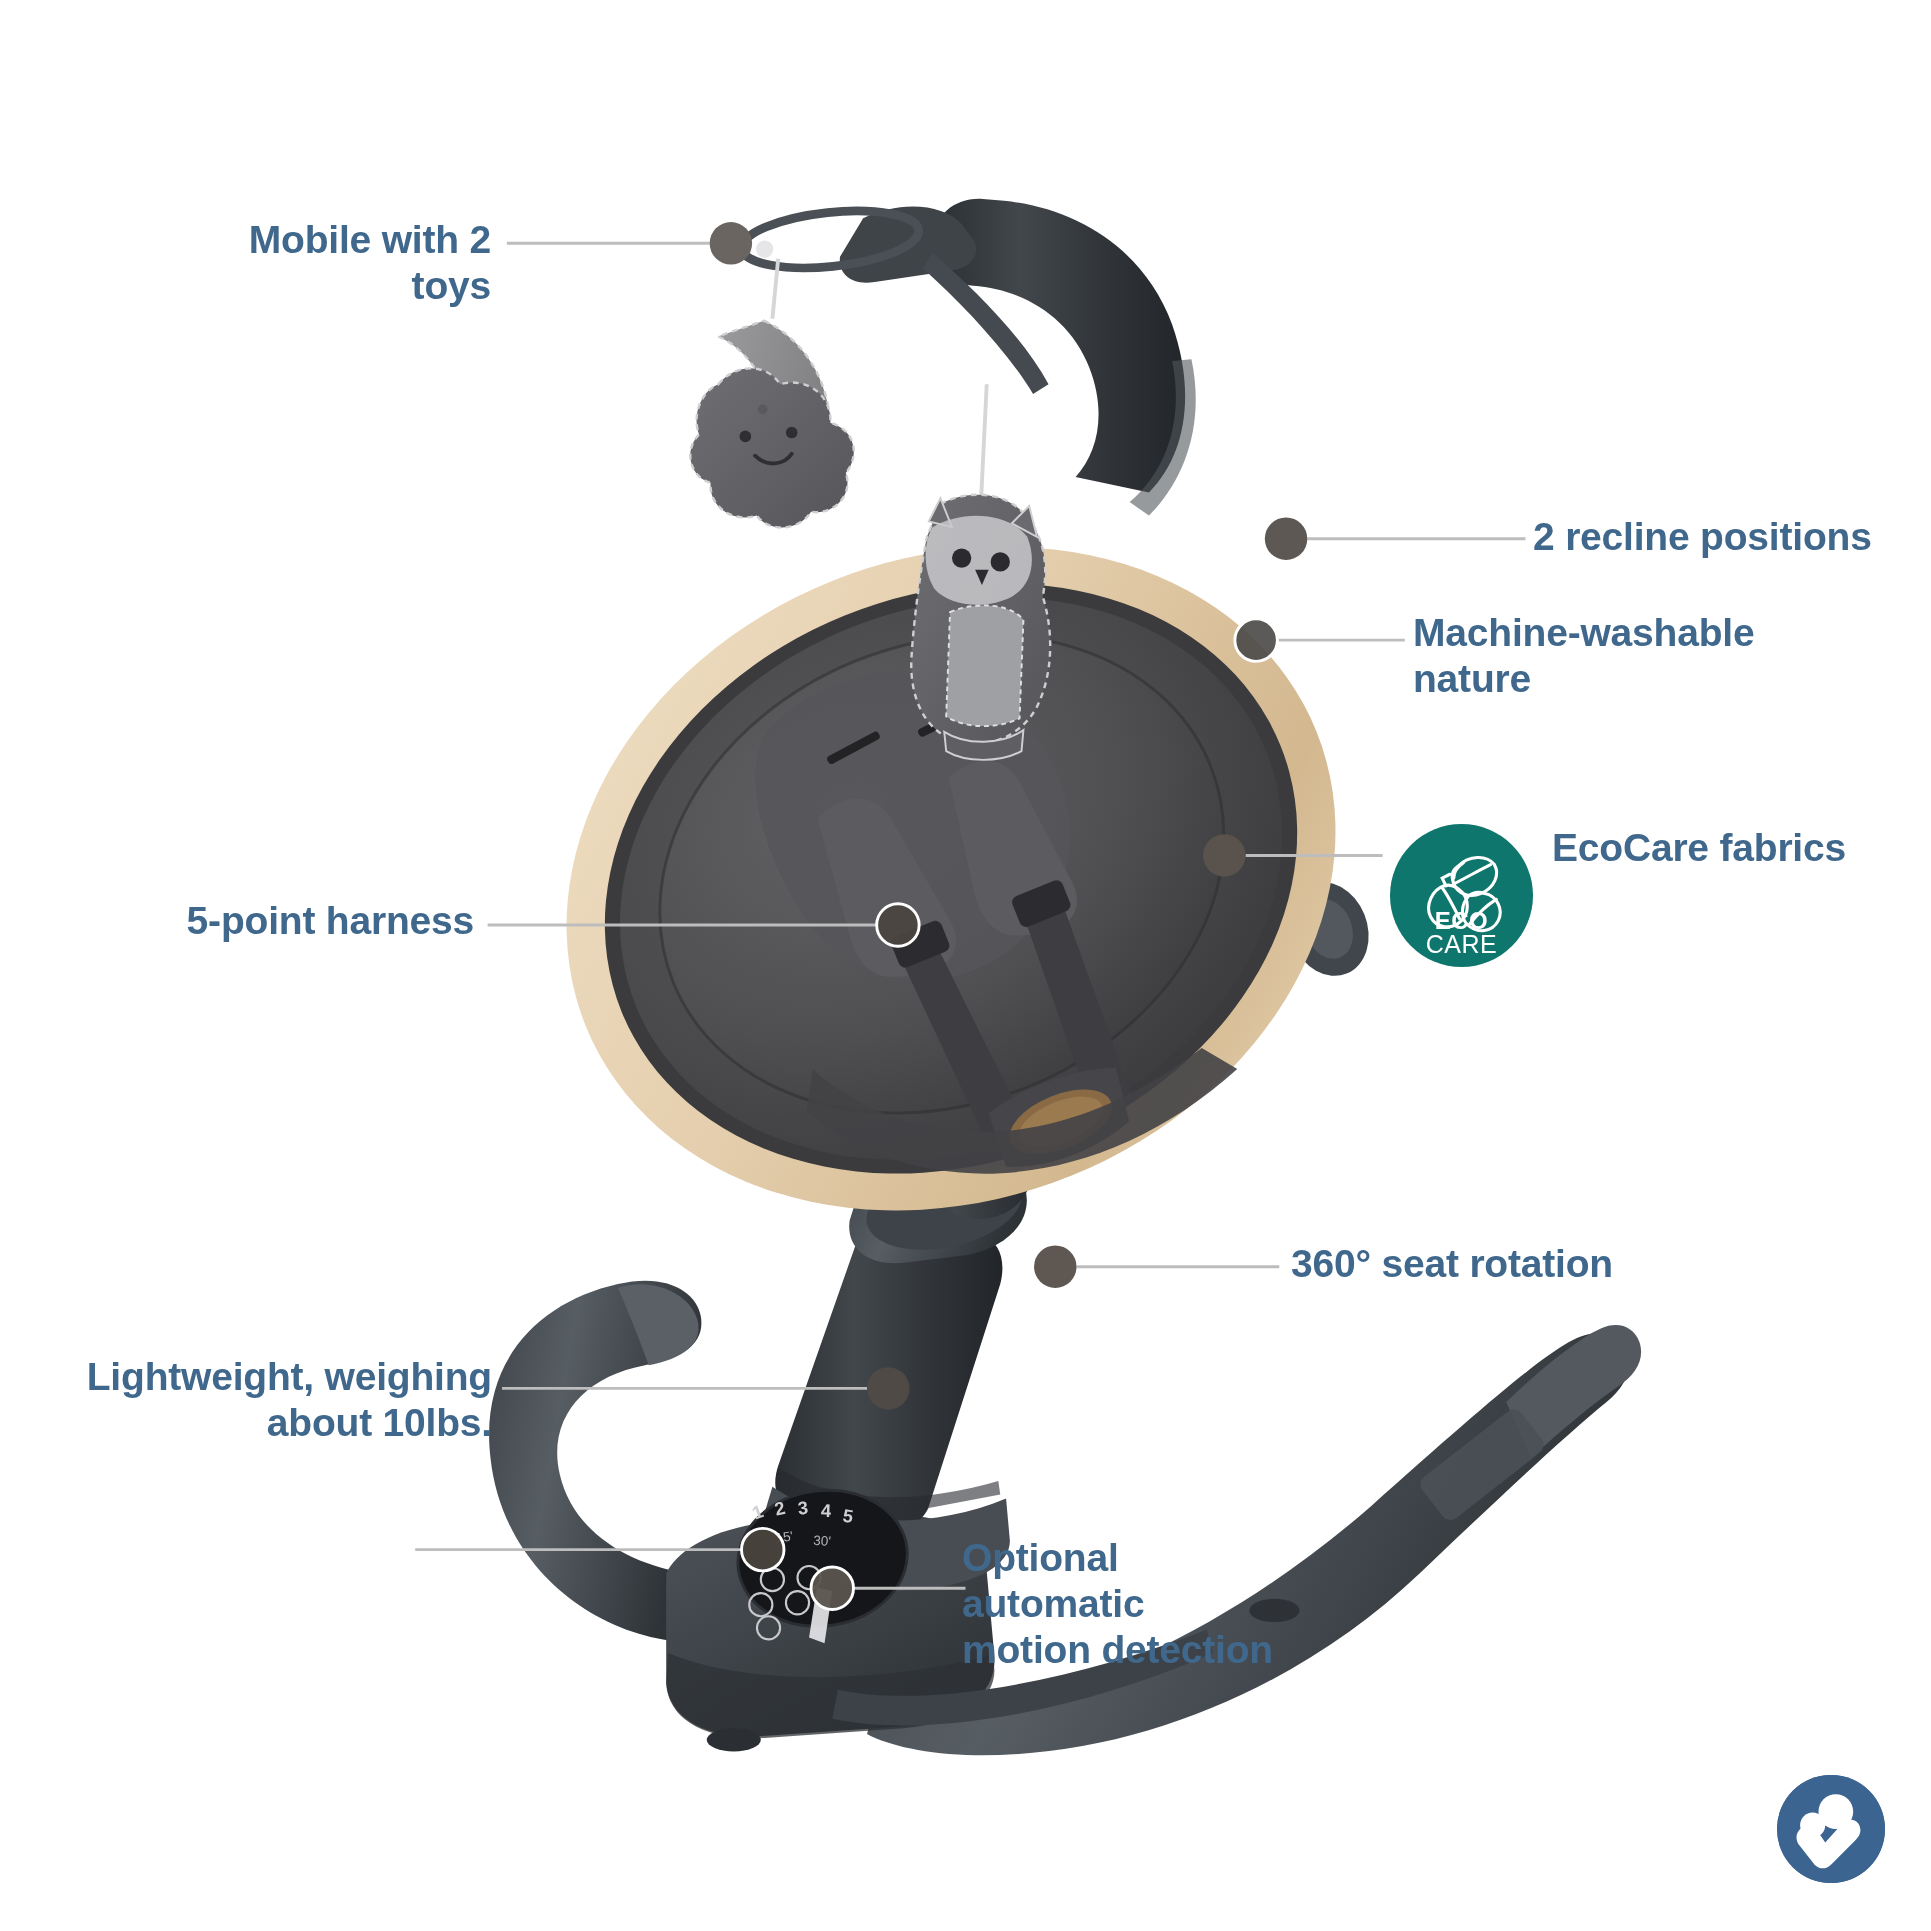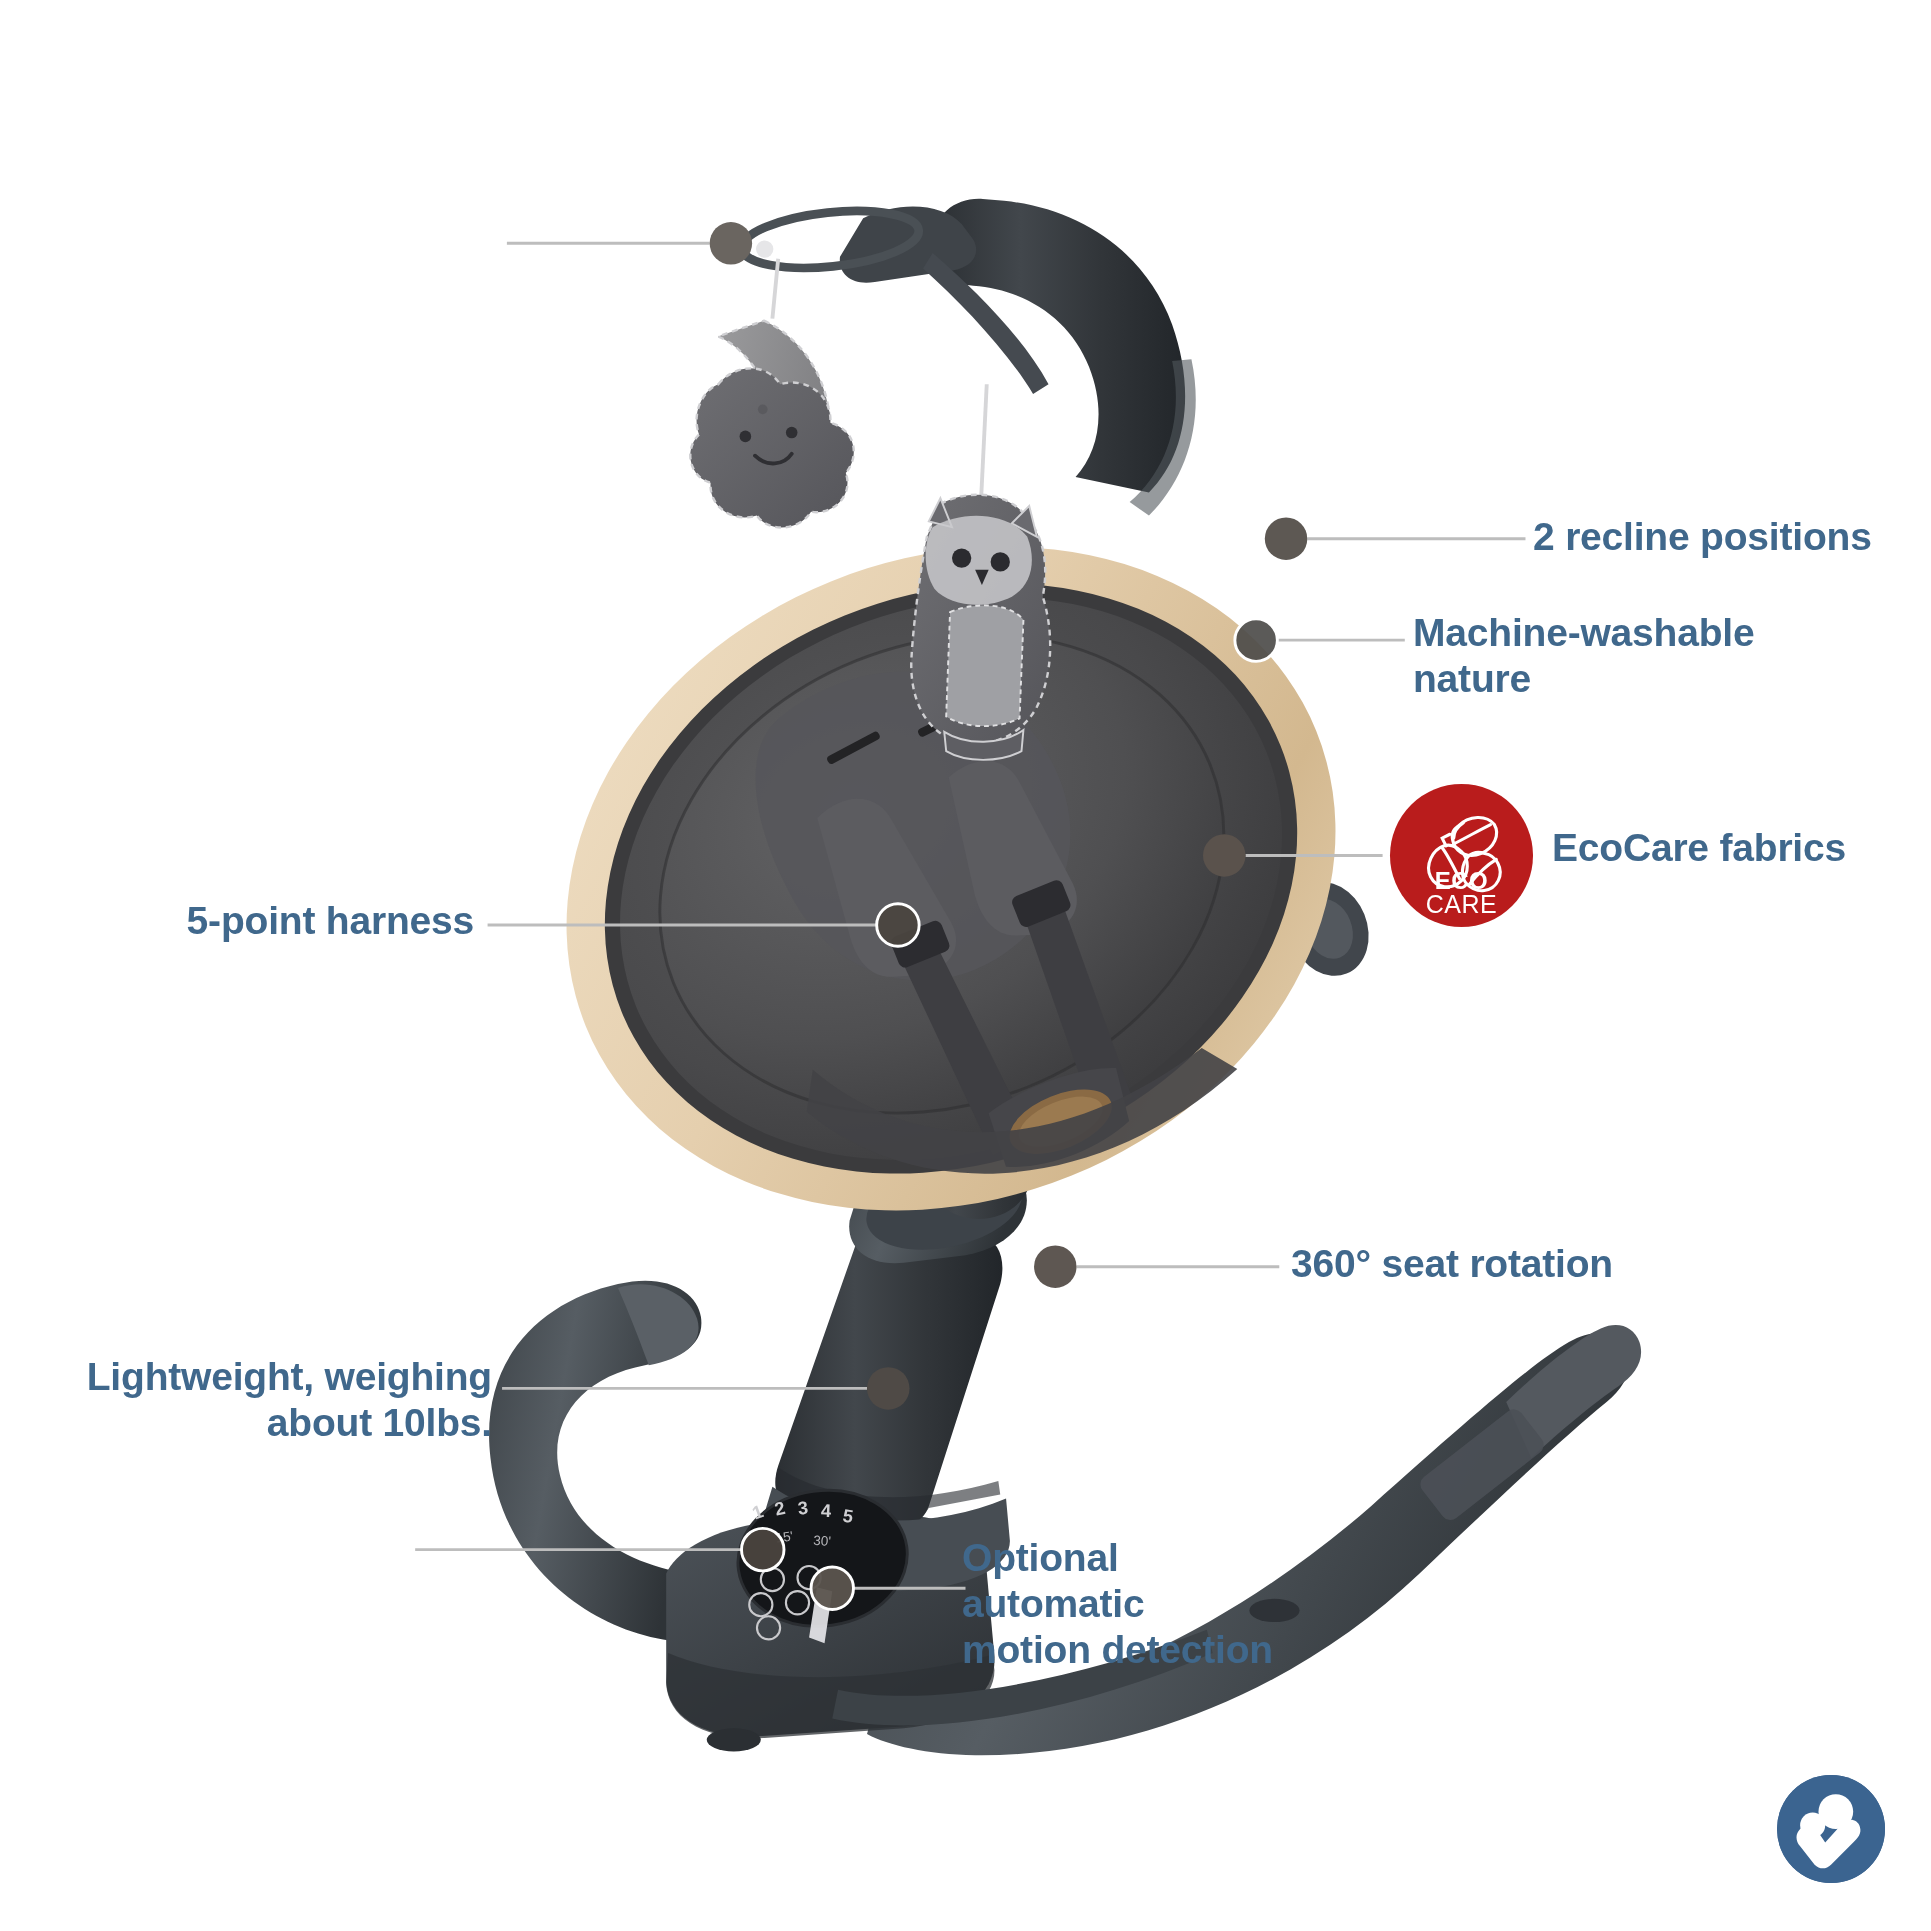--- a/index.html
+++ b/index.html
@@ -46,25 +46,25 @@
   #lbl-ecocare      { left: 1552px; top: 825px;  width: 367px; }
   #lbl-harness      { left: 97px;  top: 898px;  width: 377px; }
   #lbl-rotation     { left: 1291px; top: 1241px; width: 386px; }
   #lbl-lightweight  { left: 58px;   top: 1354px; width: 434px; }
   #lbl-touch        { left: 58px;   top: 1524px; width: 348px; }
   #lbl-motion       { left: 962px; top: 1535px; width: 348px; }
 
   .eco-badge {
     position: absolute;
     left: 1390px;
-    top: 784px;
+    top: 824px;
     width: 143px;
     height: 143px;
     border-radius: 50%;
-    background: #b91c1c;
+    background: #0f766e;
     box-sizing: border-box;
   }
   .eco-badge .eco-text {
     position: absolute;
     left: 0; right: 0;
     text-align: center;
     color: #ffffff;
     font-family: "Liberation Sans", sans-serif;
   }
   .eco-badge .eco-word1 {
@@ -322,20 +322,21 @@
       <circle cx="1301" cy="663" r="22" fill="#4d4c4a" fill-opacity="0.92" stroke="#ffffff" stroke-width="3"></circle>
       <circle cx="1268" cy="886" r="22" fill="#5a524c"></circle>
       <circle cx="930" cy="958" r="22" fill="#4a443f" fill-opacity="0.95" stroke="#ffffff" stroke-width="3"></circle>
       <circle cx="1093" cy="1312" r="22" fill="#5e5752"></circle>
       <circle cx="920" cy="1438" r="22" fill="#4f4a46"></circle>
       <circle cx="790" cy="1605" r="22" fill="#4a433e" fill-opacity="0.95" stroke="#ffffff" stroke-width="3"></circle>
       <circle cx="862" cy="1645" r="22" fill="#5b544e" fill-opacity="0.95" stroke="#ffffff" stroke-width="3"></circle>
     </g>
   </svg>
 
+  <div class="callout-label lbl-left" id="lbl-mobile">Mobile with 2 toys</div>
 
   <div class="callout-label lbl-right" id="lbl-recline">2 recline positions</div>
 
   <div class="callout-label lbl-right" id="lbl-washable">Machine-washable nature</div>
 
   <div class="callout-label lbl-right" id="lbl-ecocare">EcoCare fabrics</div>
 
   <div class="callout-label lbl-left" id="lbl-harness">5-point harness</div>
 
   <div class="callout-label lbl-right" id="lbl-rotation">360° seat rotation</div>

